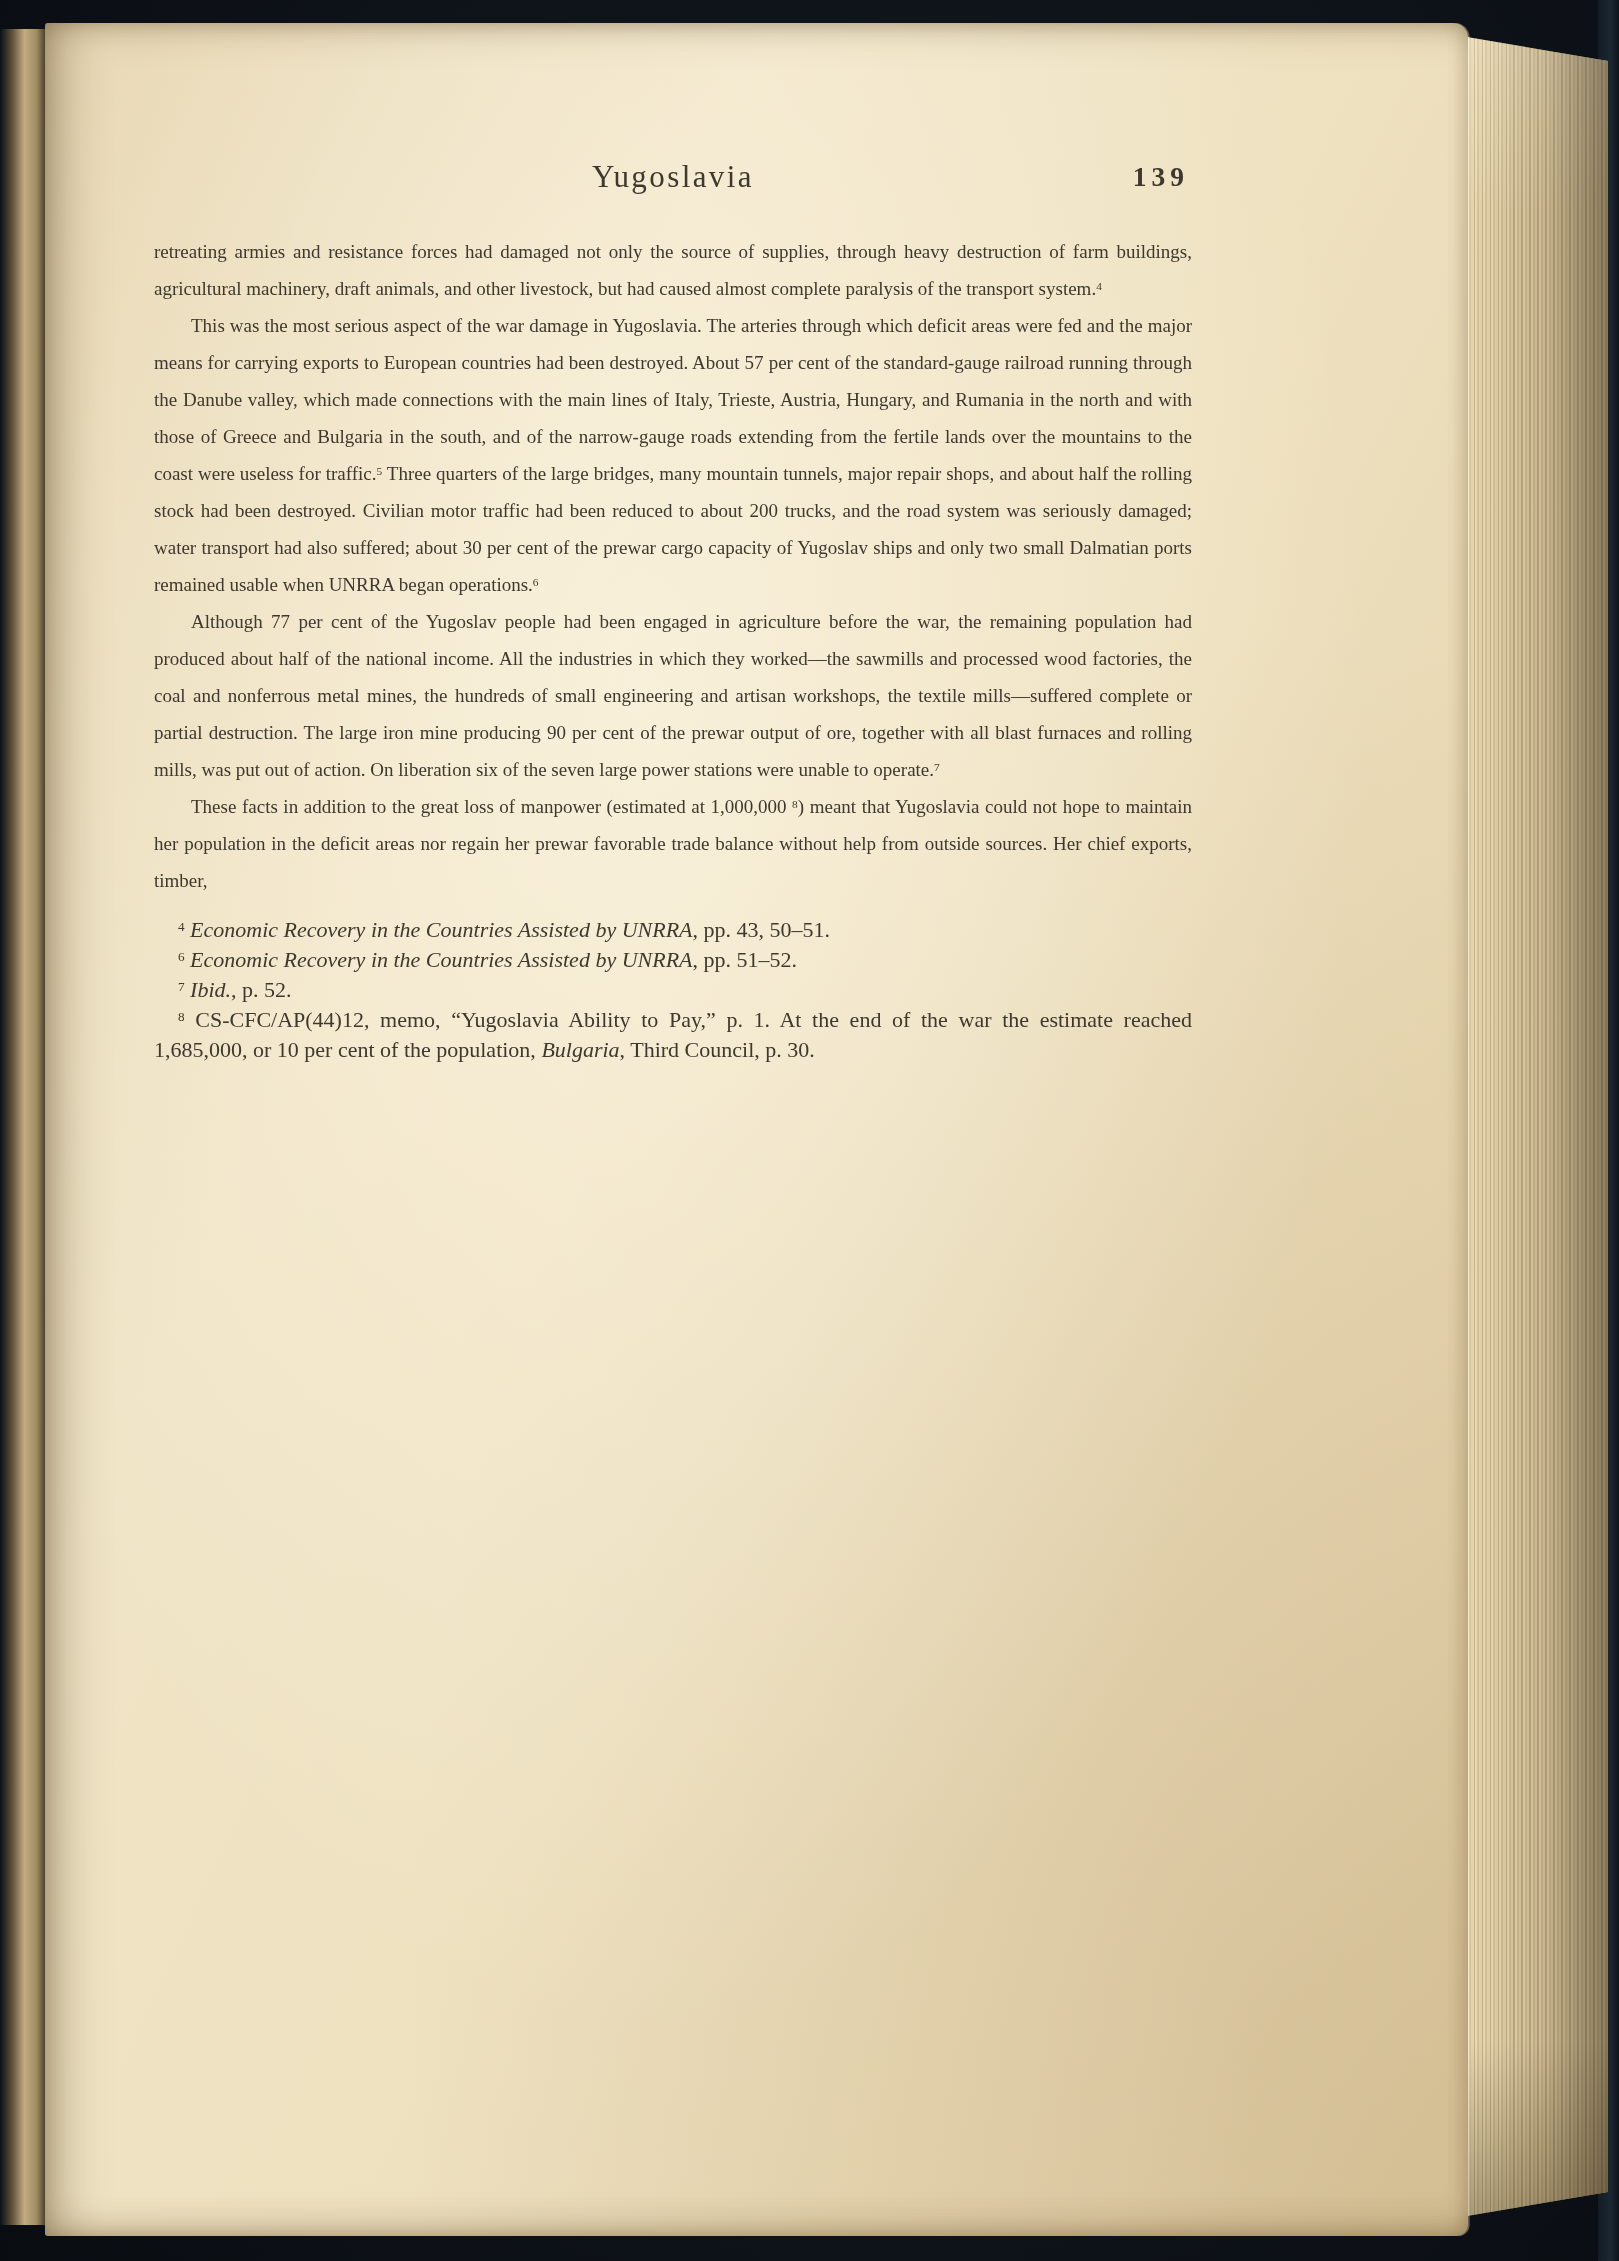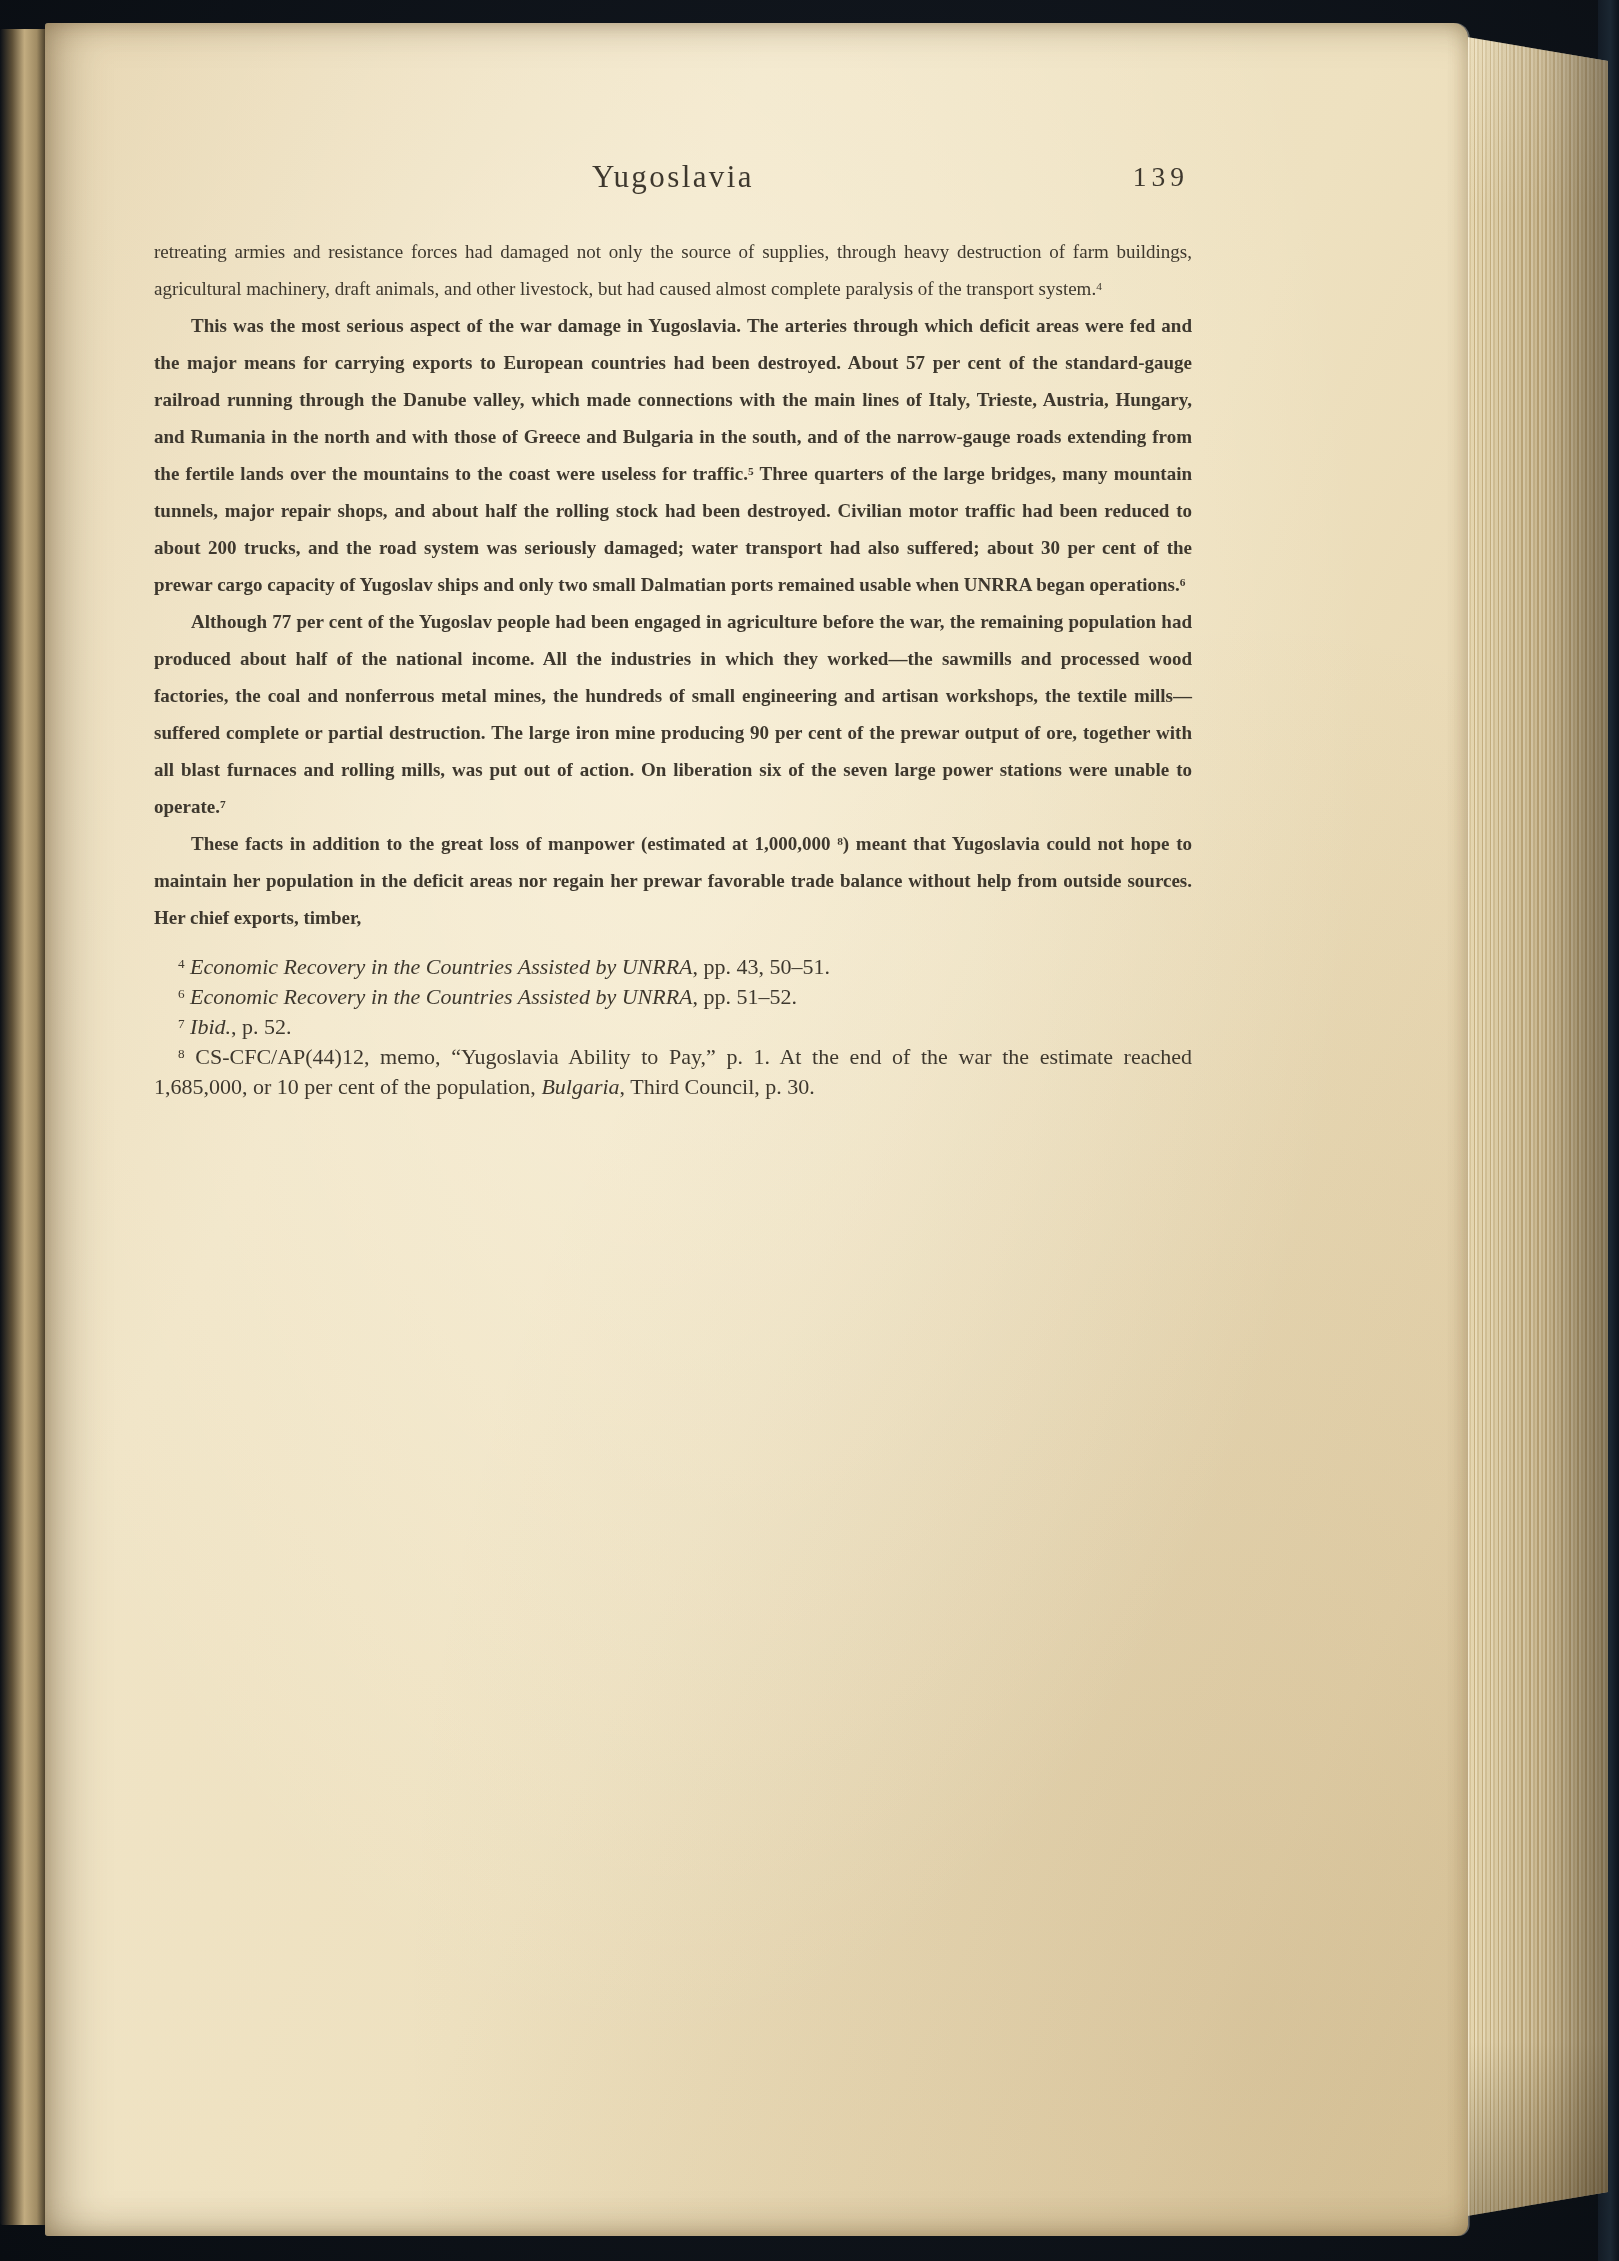--- a/index.html
+++ b/index.html
@@ -65,29 +65,29 @@
   }
   .running-head{
     position:relative;height:40px;margin-bottom:34px;color:var(--ink);
   }
   .head-title{
     position:absolute;left:50%;transform:translateX(-50%);
     font-size:31px;letter-spacing:2.4px;
   }
   .page-num{
     position:absolute;right:3.2px;top:1.6px;
-    font-size:27.5px;letter-spacing:4.9px;
+    font-size:27.5px;letter-spacing:4.9px;font-weight:bold;
   }
   .body-text p{
     margin:0;
     font-size:19px;line-height:37px;
     text-align:justify;
     color:var(--ink);
   }
-  .body-text p.indent{text-indent:37px;font-weight:bold;}
+  .body-text p.indent{text-indent:37px;}
   sup{
     font-size:60%;line-height:0;
     vertical-align:baseline;position:relative;top:-0.48em;
     letter-spacing:0;
   }
   .footnotes{margin-top:16px;}
   .footnotes p{
     margin:0;
     font-size:22px;line-height:30px;
     text-align:justify;

